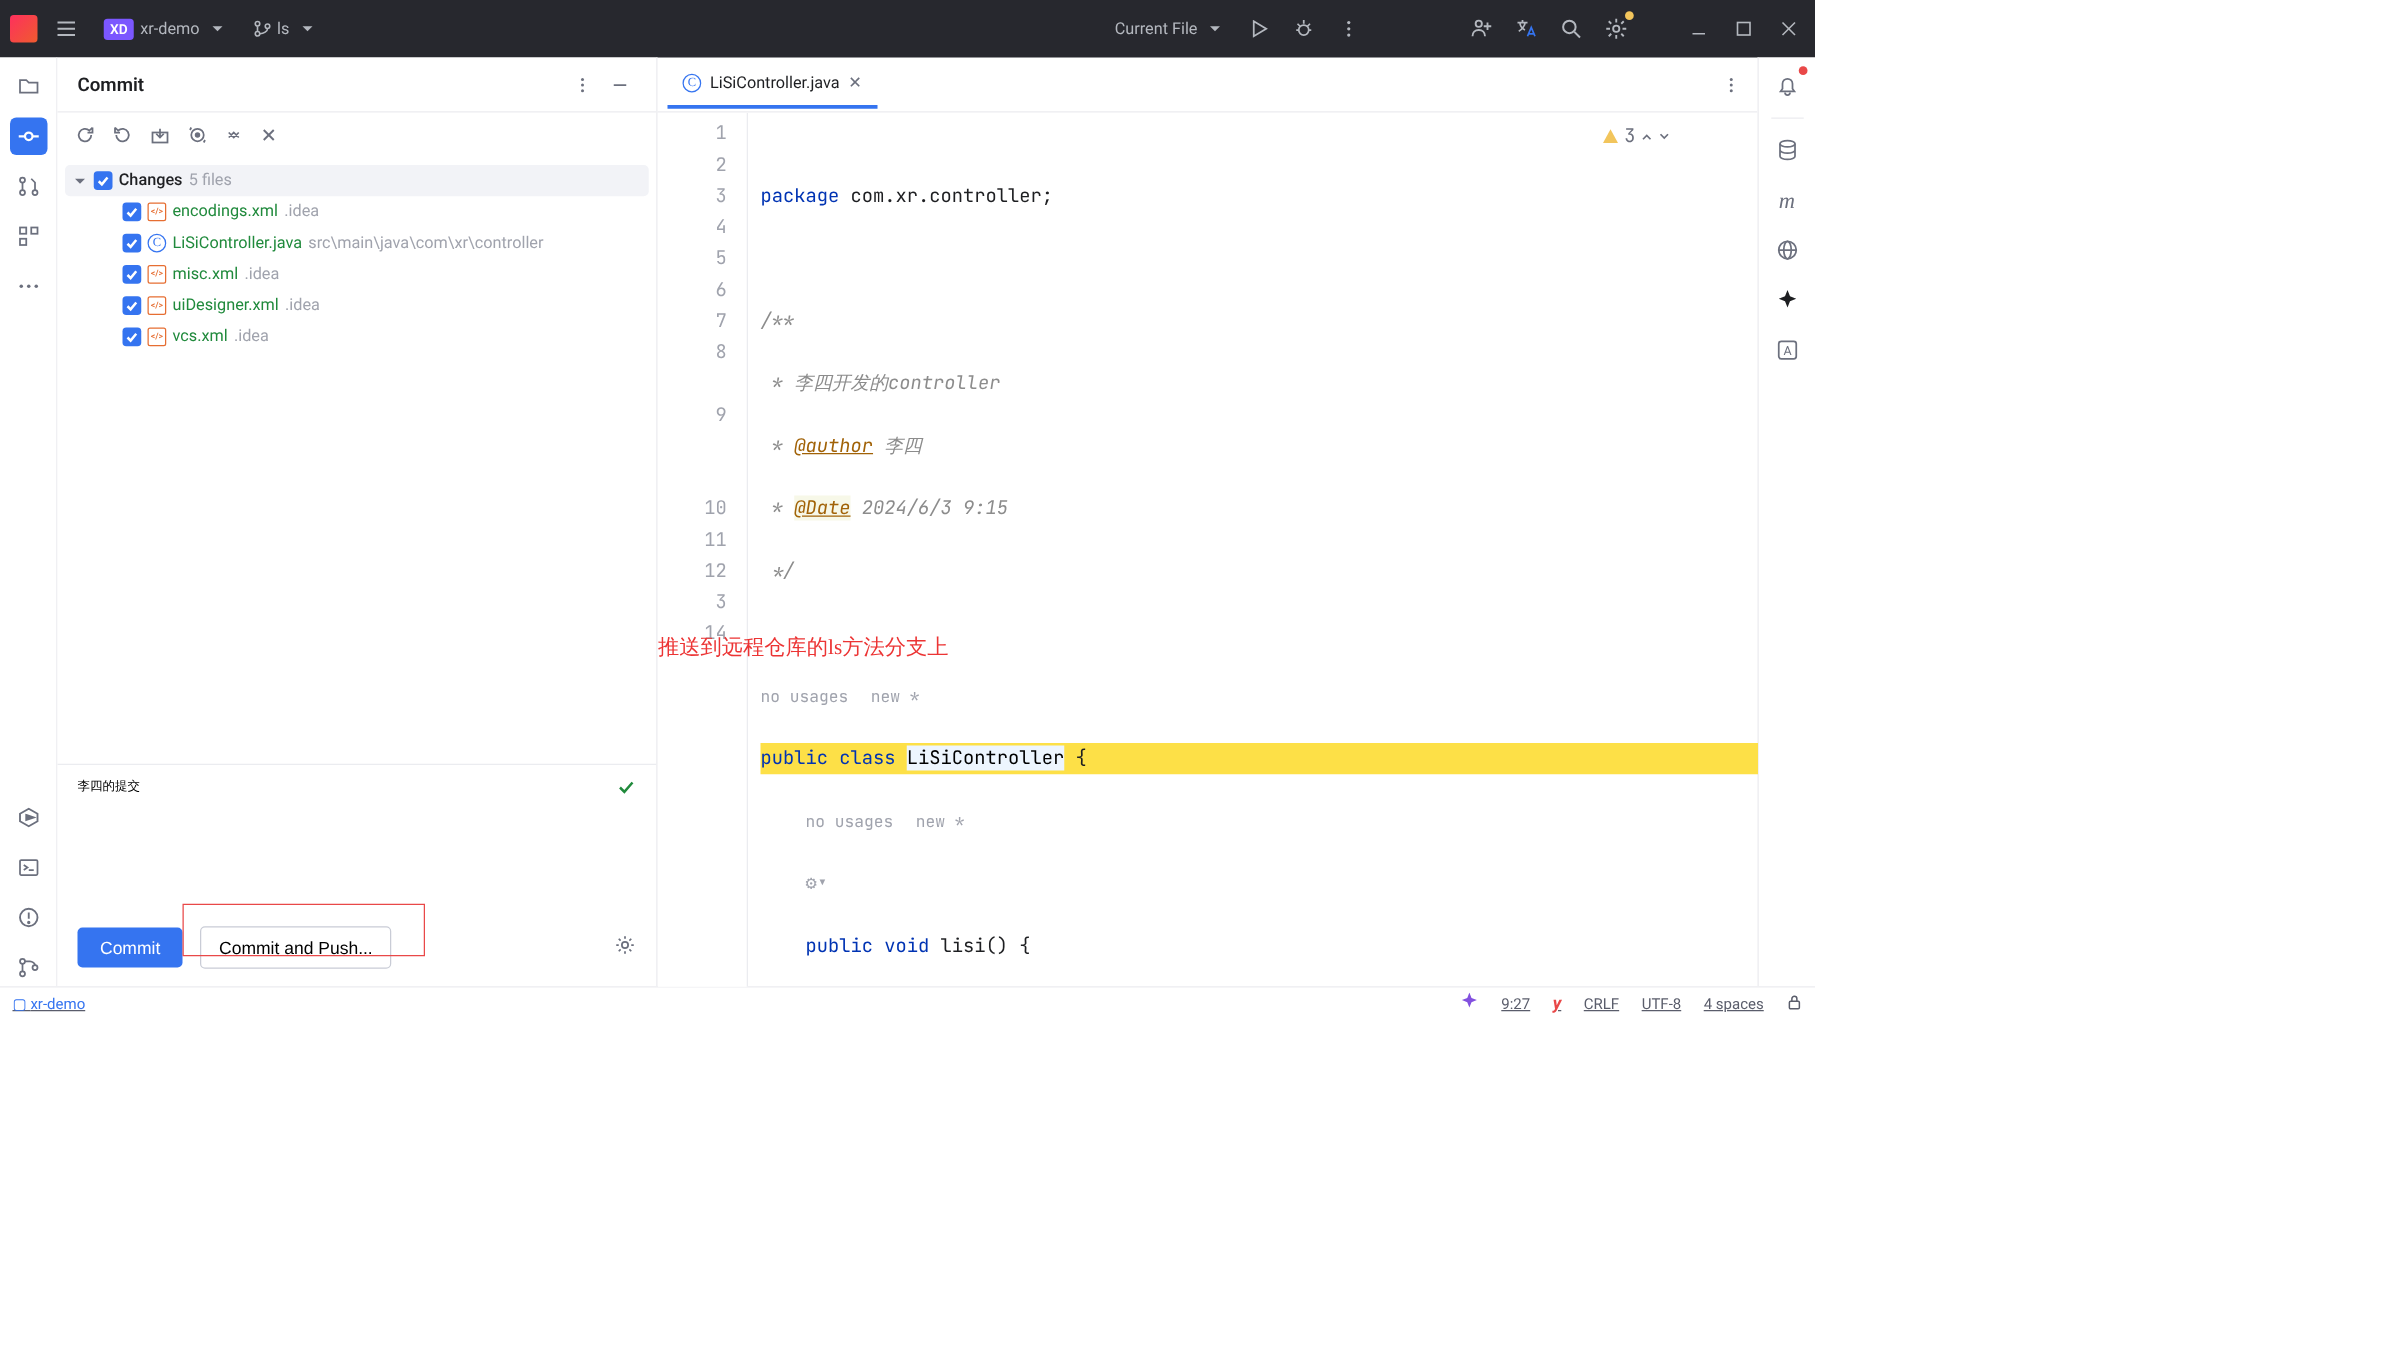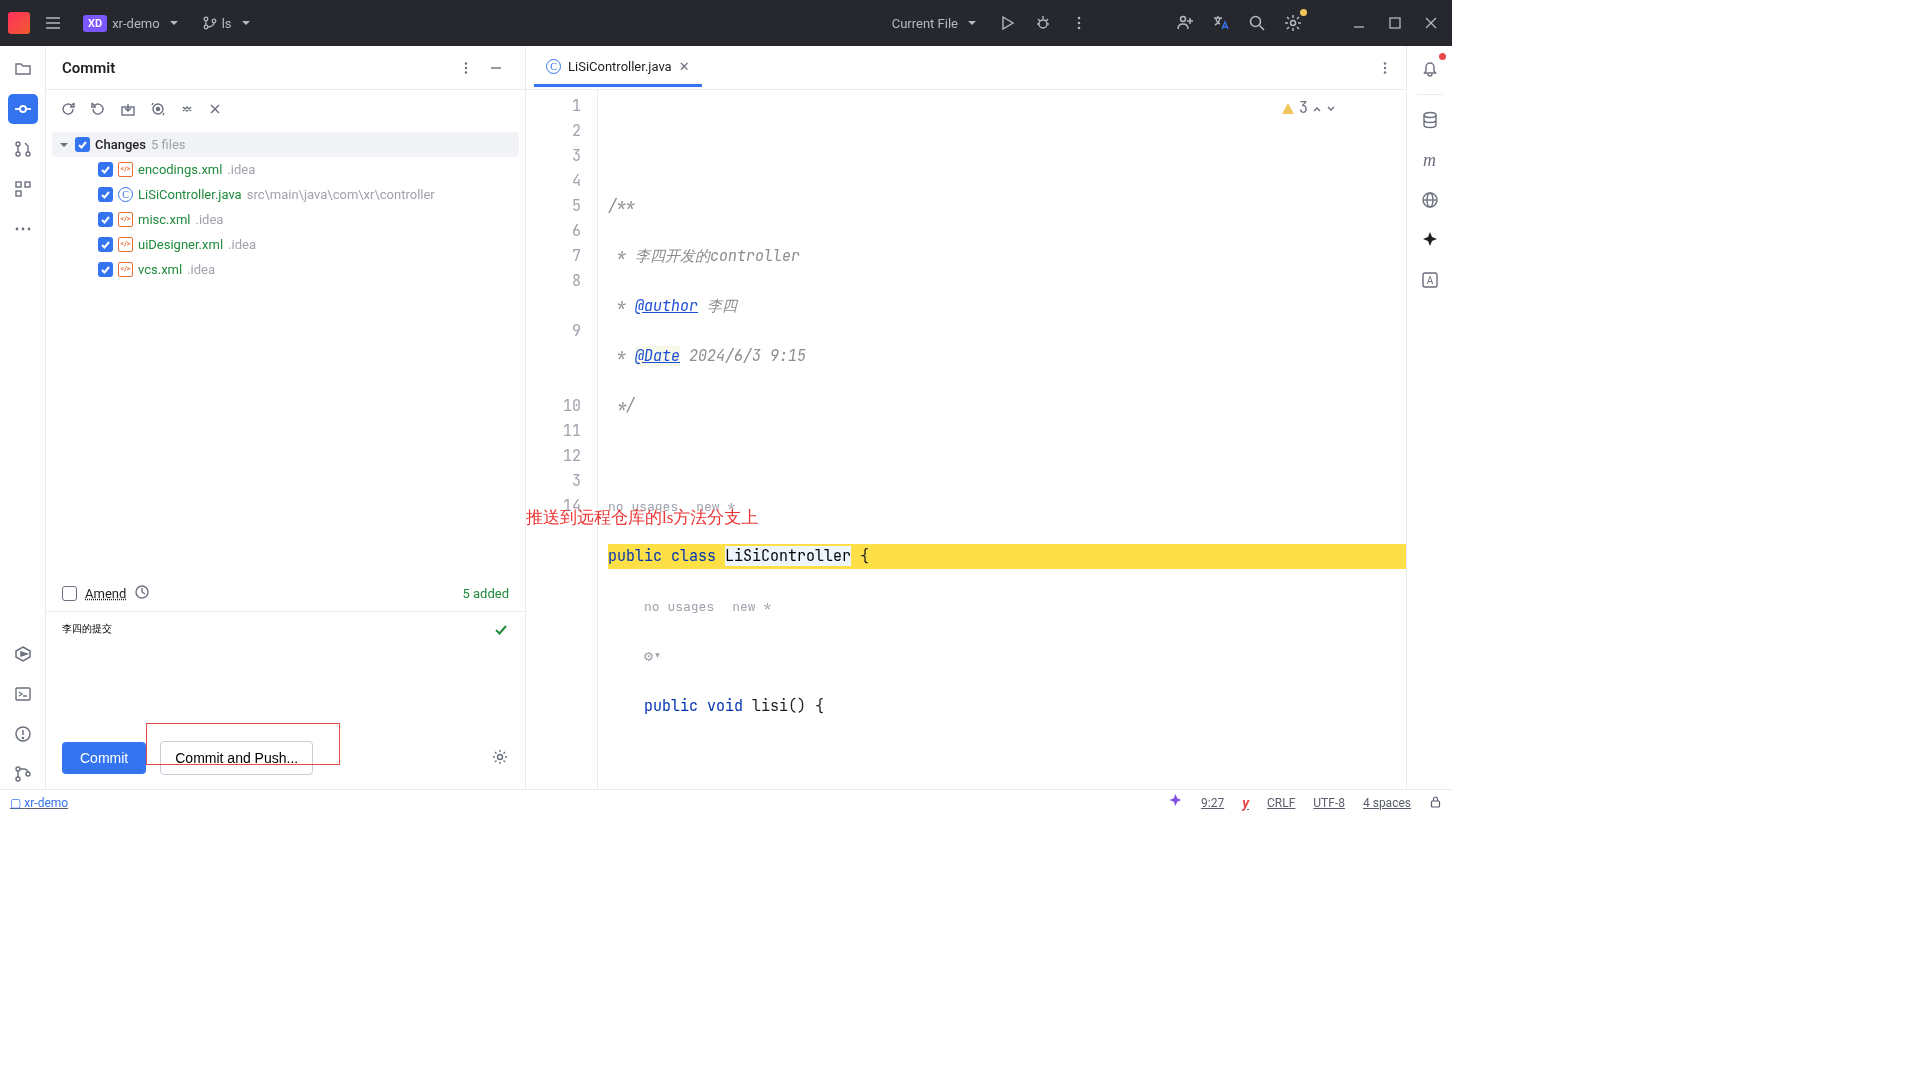--- a/index.html
+++ b/index.html
@@ -46,21 +46,21 @@
 .tab{display:flex;align-items:center;gap:7px;padding:10px 12px;border-bottom:3px solid #3574f0;cursor:pointer;}
 .tab .close{color:#6c707e;cursor:pointer;}
 .editor-body{flex:1;display:flex;font-family:"JetBrains Mono","Consolas",monospace;font-size:15px;line-height:25px;overflow:auto;position:relative;}
 .gutter{width:72px;text-align:right;color:#a0a3ad;padding:4px 16px 0 0;user-select:none;background:#fff;border-right:1px solid #ebecf0;}
 .gutter div{height:25px;}
 .code{flex:1;padding:4px 0 0 10px;white-space:pre;position:relative;}
 .code .line{height:25px;}
 .code .hl-line{background:#fde047;}
 .kw{color:#0033b3;}
 .cmt{color:#8c8c8c;font-style:italic;}
-.tag{color:#1d4ed8;text-decoration:underline;font-style:italic;}
+.tag{color:#a16207;text-decoration:underline;font-style:italic;}
 .cls{color:#000;}
 .badge-warn{position:absolute;top:6px;right:70px;display:flex;align-items:center;gap:4px;color:#6c707e;}
 .annotation-text{position:absolute;color:#ec3434;font-size:17px;font-family:"SimSun",serif;}
 .statusbar{height:26px;border-top:1px solid #ebecf0;display:flex;align-items:center;padding:0 10px;font-size:12px;color:#5a5d6b;gap:18px;text-decoration:underline;}
 .statusbar .right{margin-left:auto;display:flex;gap:18px;align-items:center;}
 .dot-notif{position:absolute;top:-1px;right:-1px;width:7px;height:7px;background:#f2c55c;border-radius:50%;}
 .chevron{margin-left:4px;}
 .gutter-hint{height:25px;}
 .code-hint{color:#a0a3ad;font-style:normal;font-size:13px;}
 </style>
@@ -340,30 +340,20 @@
               <div class="cb">
                 <svg width="11" height="11" viewBox="0 0 11 11" stroke="#fff" stroke-width="2" fill="none">
                   <path d="M2 6l2.5 2.5L9 3"></path>
                 </svg>
               </div>
               <span class="xml-ico" style="font-size: 7px;">&lt;/&gt;</span>
               <span class="added">vcs.xml</span>
               <span class="hint"> .idea</span>
             </div>
           </div>
-      </div>
-      <div class="amend-row">
-        <div class="amend-cb"></div>
-        <span style="text-decoration:underline;text-decoration-style:dotted;">Amend</span>
-        <span style="color:#6c707e"><svg width="16" height="16" viewBox="0 0 16 16" fill="none" stroke="currentColor" stroke-width="1.4">
-              <circle cx="8" cy="8" r="6"></circle>
-              <path d="M8 4v4l3 2"></path>
-            </svg></span>
-        <div class="flex-spacer"></div>
-        <span class="added">5 added</span>
       </div>
       <div class="msg-box">
         <textarea value="李四的提交" style="">李四的提交</textarea>
         <span class="msg-check"><svg width="16" height="16" viewBox="0 0 16 16" fill="none" stroke="currentColor" stroke-width="2">
               <path d="M3 8l3.5 3.5L13 4"></path>
             </svg></span>
       </div>
       <div class="commit-actions" style="position:relative">
         <button class="btn-primary">Commit</button>
         <button class="btn-secondary"><span>Commit and Push...</span></button>
@@ -418,20 +408,21 @@
                 <path d="M7 1 L13 12 H1 Z"></path>
               </svg>
             <span>3</span>
             <svg width="10" height="10" viewBox="0 0 10 10" fill="none" stroke="#6c707e" stroke-width="1.4">
                 <path d="M2 7l3-3 3 3"></path>
               </svg>
             <svg width="10" height="10" viewBox="0 0 10 10" fill="none" stroke="#6c707e" stroke-width="1.4">
                 <path d="M2 3l3 3 3-3"></path>
               </svg>
           </div>
+<div class="line"><span class="kw">package</span><span> com.xr.controller;</span></div>
 <div class="line"></div>
 <div class="line"><span class="cmt">/**</span></div>
 <div class="line"><span class="cmt"> * </span><span class="cmt">李四开发的controller</span></div>
 <div class="line"><span class="cmt"> * </span><span class="tag">@author</span><span class="cmt"> 李四</span></div>
 <div class="line"><span class="cmt"> * </span><span class="tag" style="background:#f7f8e8">@Date</span><span class="cmt"> 2024/6/3 9:15</span></div>
 <div class="line"><span class="cmt"> */</span></div>
 <div class="line"></div>
 <div class="line"><span class="code-hint">no usages</span>  <span class="code-hint">new *</span></div>
 <div class="line hl-line"><span class="kw">public</span><span class="kw"> class </span><span class="cls" style="background:#edf5fe">LiSiController</span><span> {</span></div>
 <div class="line">    <span class="code-hint">no usages</span>  <span class="code-hint">new *</span></div>

